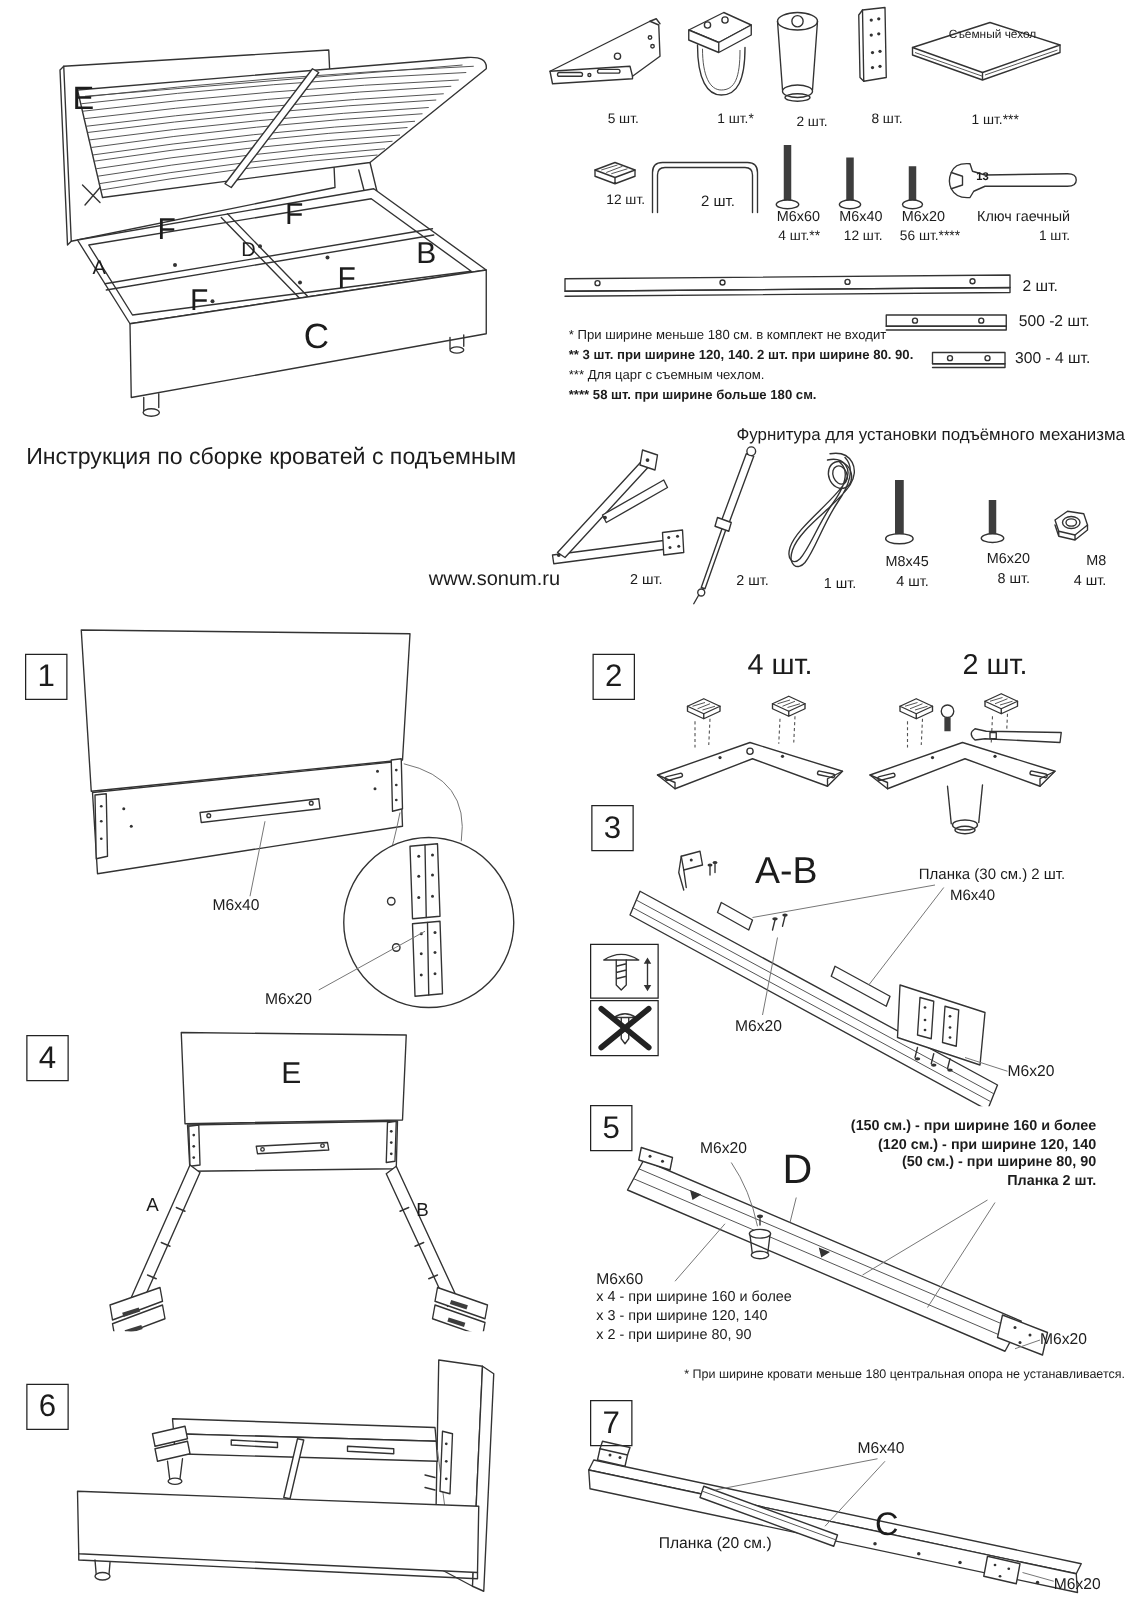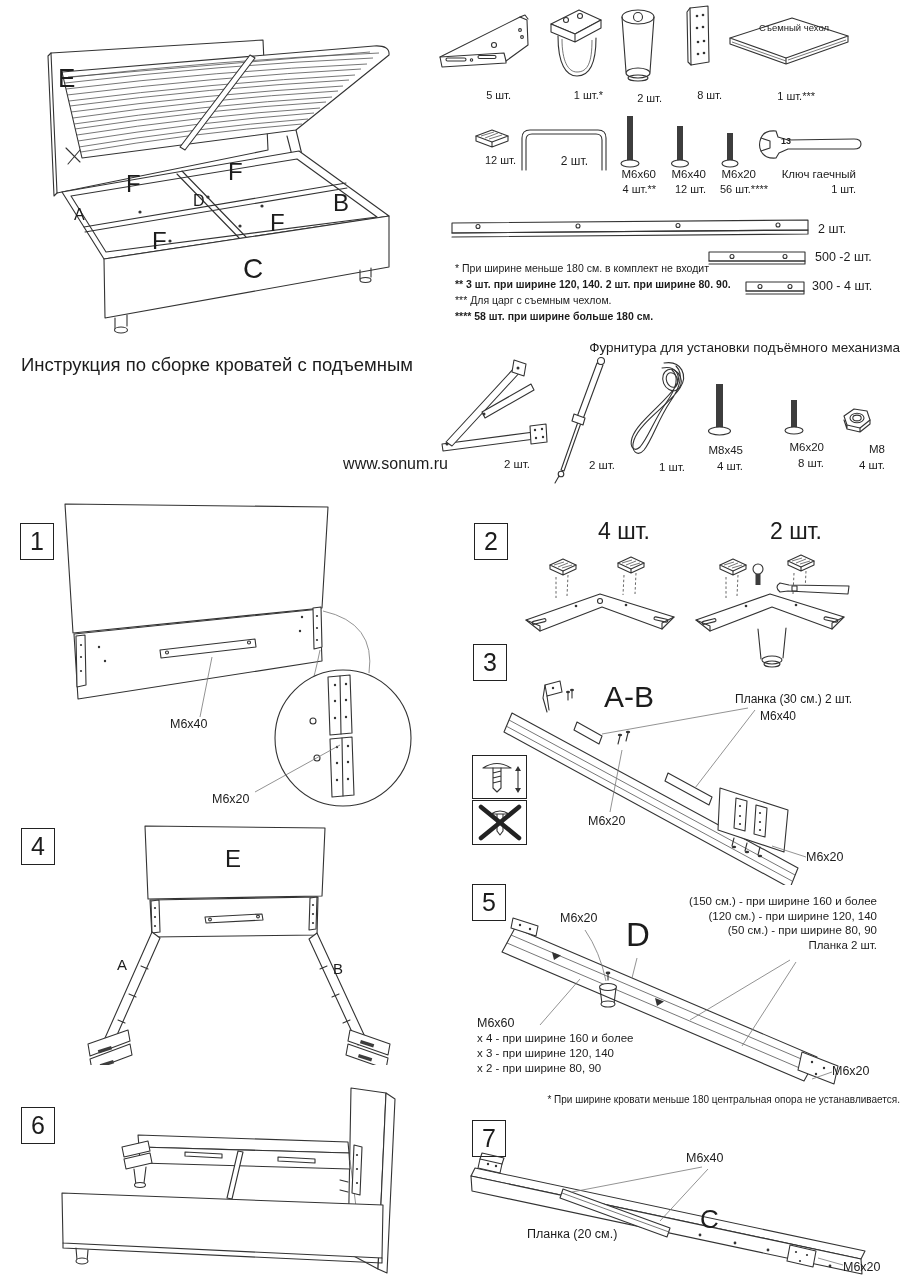--- a/index.html
+++ b/index.html
@@ -1,21 +1,21 @@
 <!DOCTYPE html>
 <html><head>
 <meta charset="utf-8">
 <style>
   html,body{margin:0;padding:0;background:#888;}
   .page{position:relative;width:900px;height:1280px;background:#fff;
         font-family:"Liberation Sans",sans-serif;color:#1c1c1c;overflow:hidden;margin:0 auto;}
   .fig{position:absolute;}
   .lbl{position:absolute;white-space:nowrap;color:#1c1c1c;line-height:1.15;}
   .c{text-align:right;}
-  .r{text-align:right;}
+  .r{text-align:right;font-weight:bold;}
   .b{font-weight:bold;}
   .stepnum{position:absolute;width:32px;height:35px;border:1.7px solid #222;
            display:flex;align-items:center;justify-content:center;font-size:25px;background:#fff;}
   .iconbox{position:absolute;width:53px;height:42px;border:1.6px solid #222;background:#fff;}
   .ln{fill:none;stroke:#333;stroke-width:1.1;stroke-linecap:round;stroke-linejoin:round;}
   .lw{fill:#fff;stroke:#333;stroke-width:1.1;stroke-linejoin:round;}
   .t{fill:none;stroke:#4a4a4a;stroke-width:.75;}
   .dk{fill:#3d3d3d;stroke:none;}
   .ds{fill:none;stroke:#555;stroke-width:.9;stroke-dasharray:2.5 2.2;}
   .dot{fill:#333;stroke:none;}

